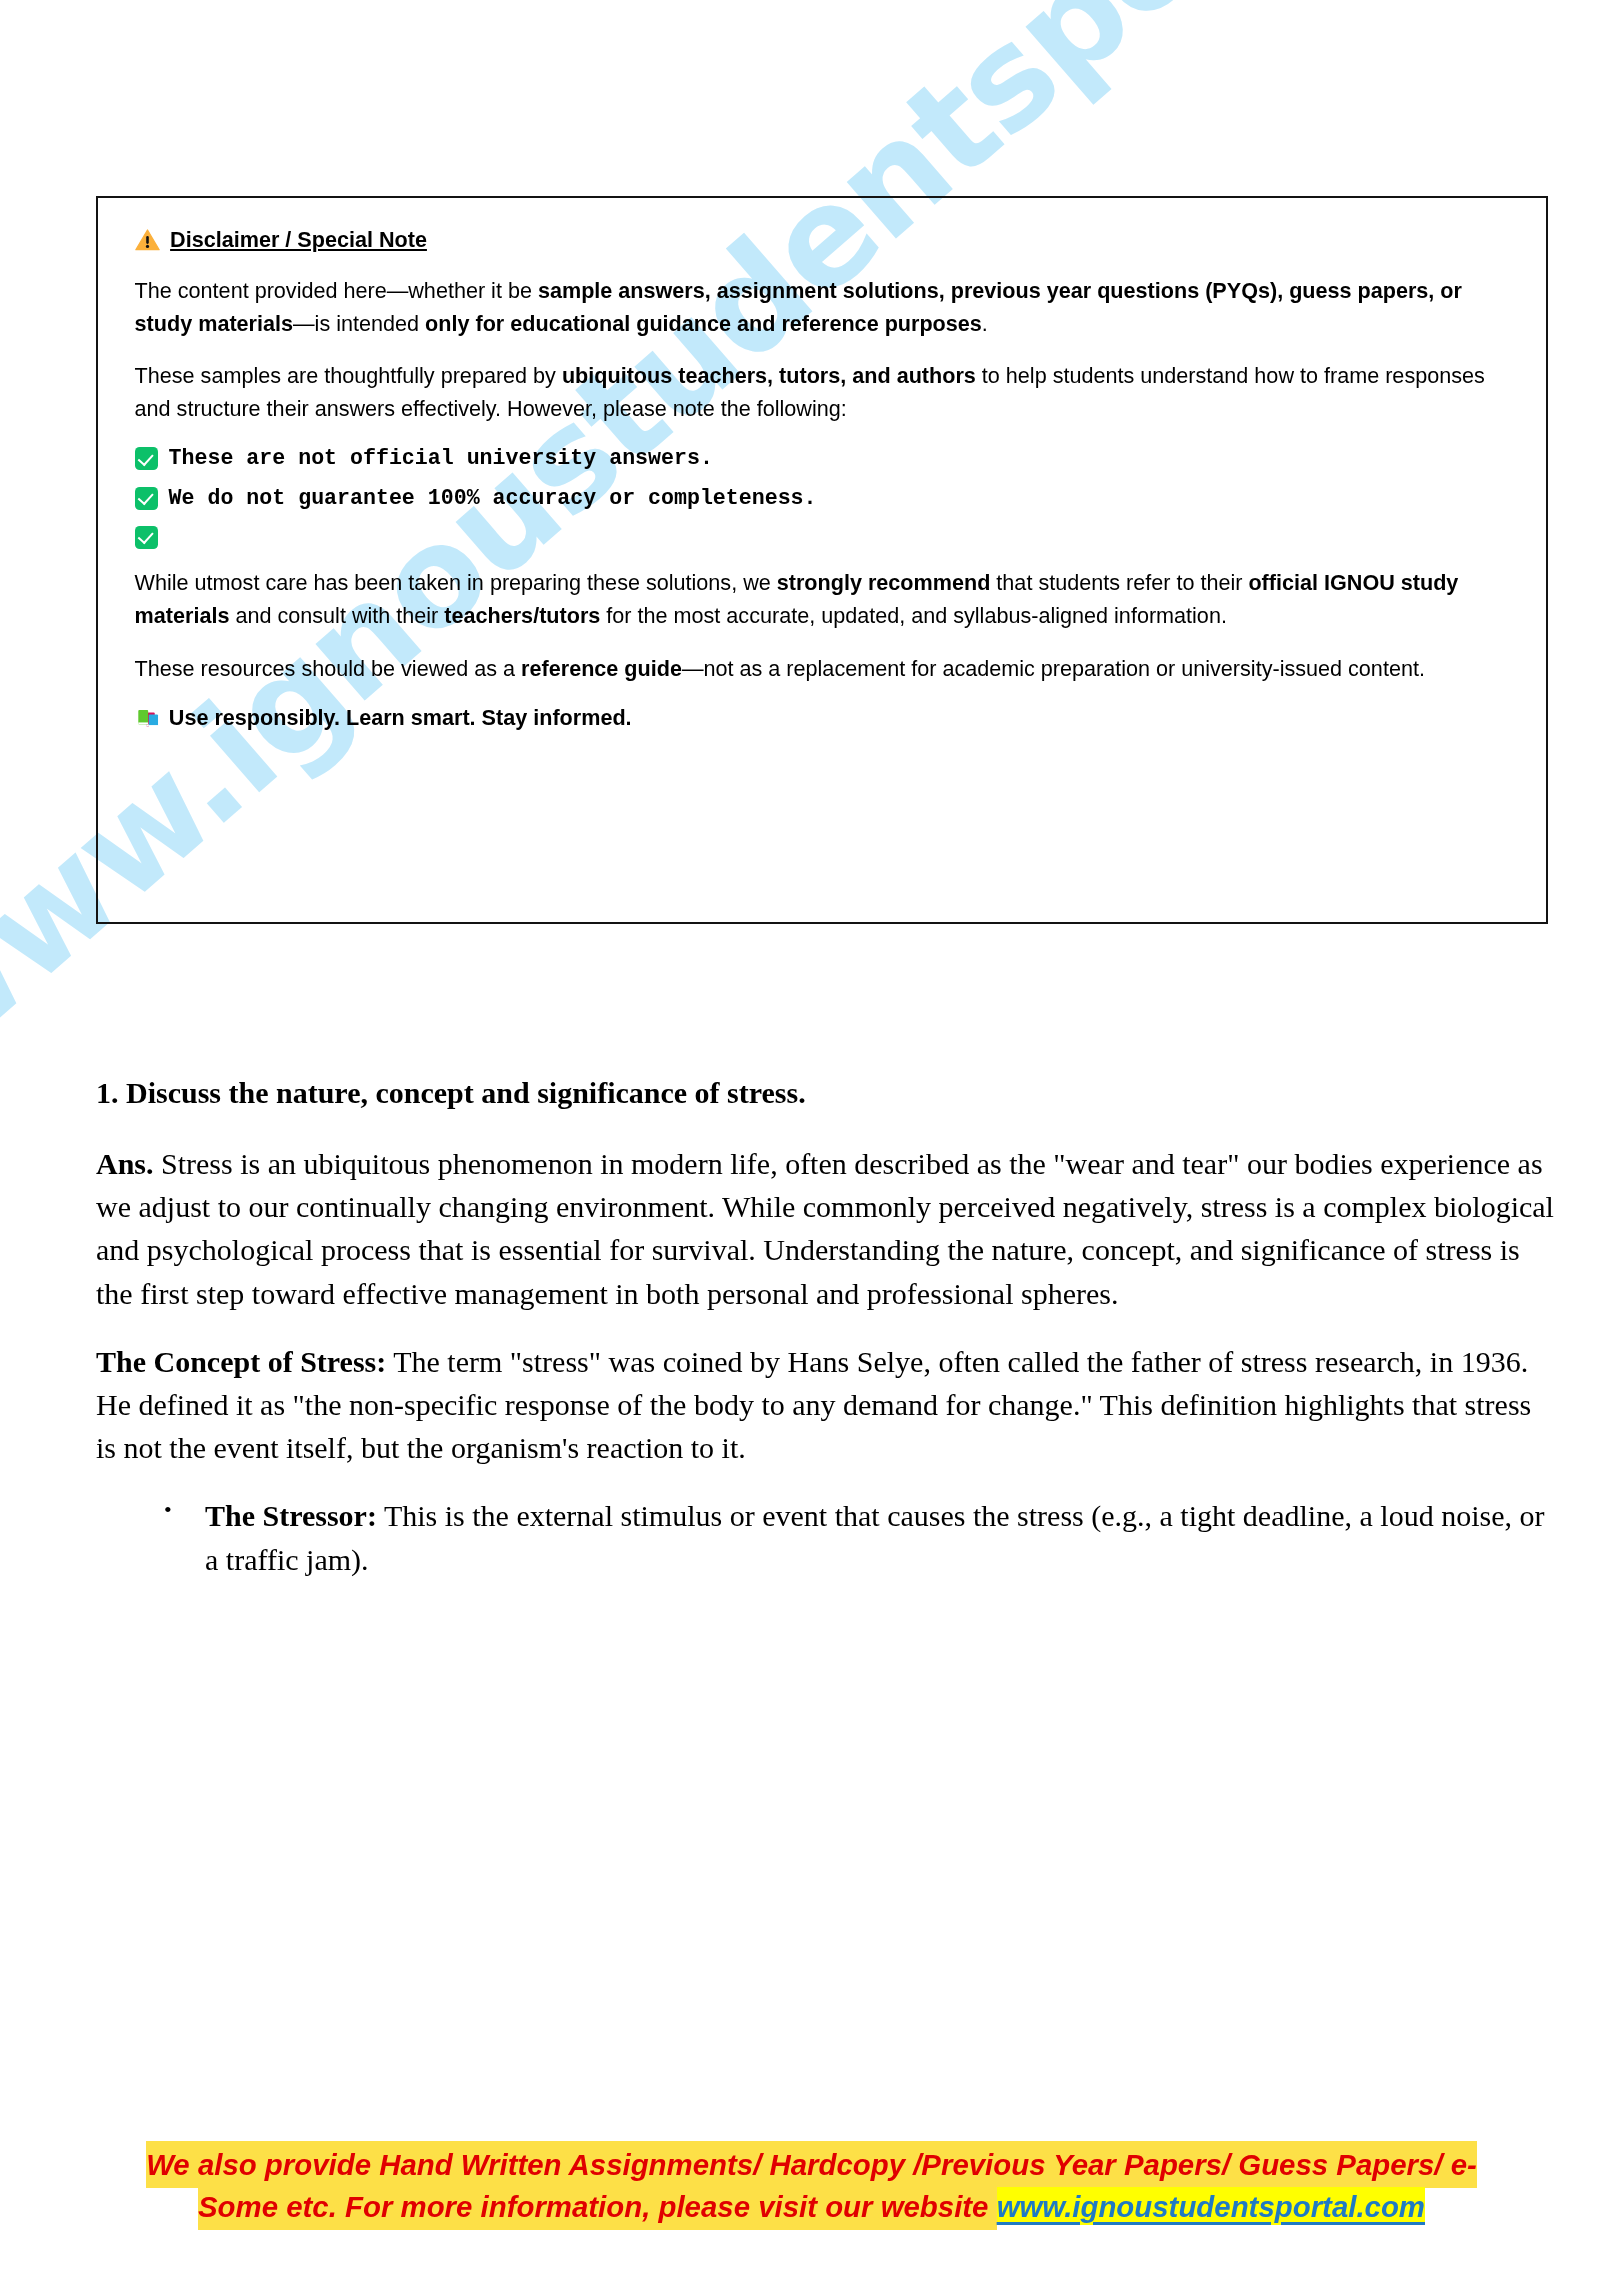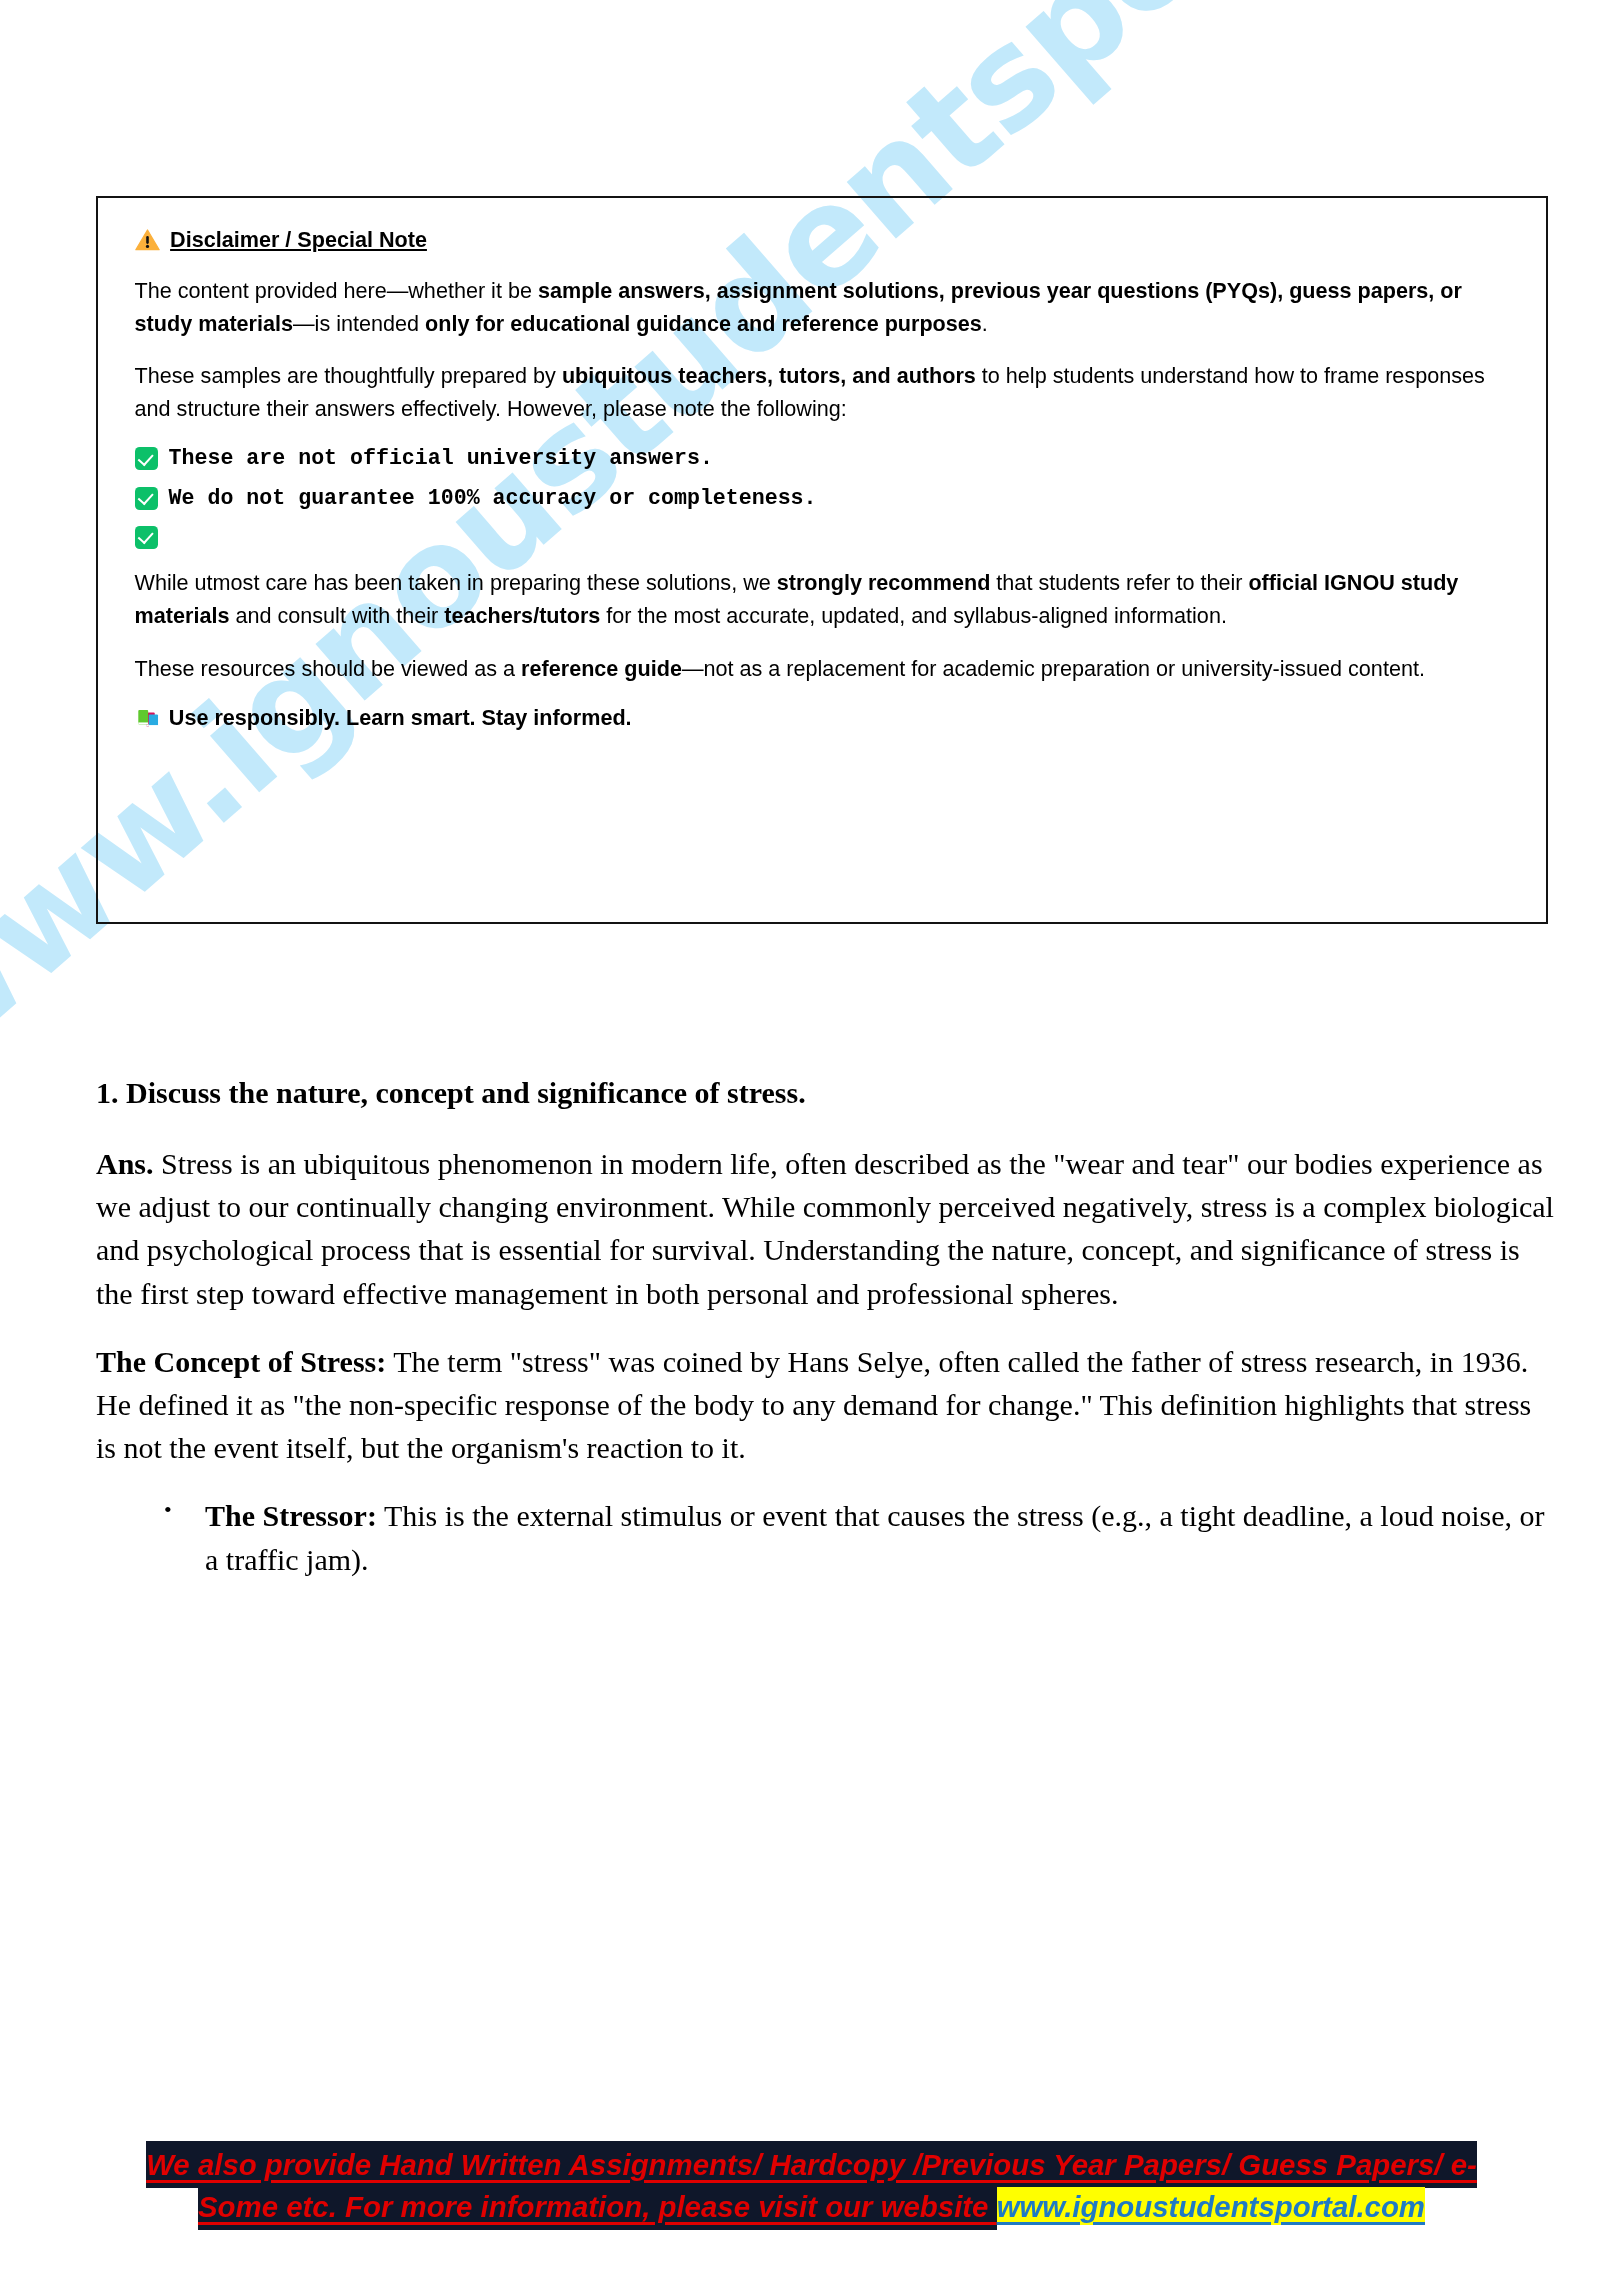--- a/index.html
+++ b/index.html
@@ -156,23 +156,22 @@
   }
   #footer .fline {
     display:block;
     font-size:29.4px;
     font-weight:700;
     font-style:italic;
     line-height:1.42;
     white-space:nowrap;
   }
   #footer .fseg {
-    background:#0f172a;
+    background:#fde047;
     color:#e00000;
-    text-decoration:underline;
     text-decoration-thickness:3.3px;
     text-underline-offset:4.6px;
     padding:7px 0;
   }
   #footer .furl {
     background:#ffff00;
     color:#1f7ac4;
     text-decoration:underline;
     text-decoration-thickness:3.3px;
     text-underline-offset:4.6px;

